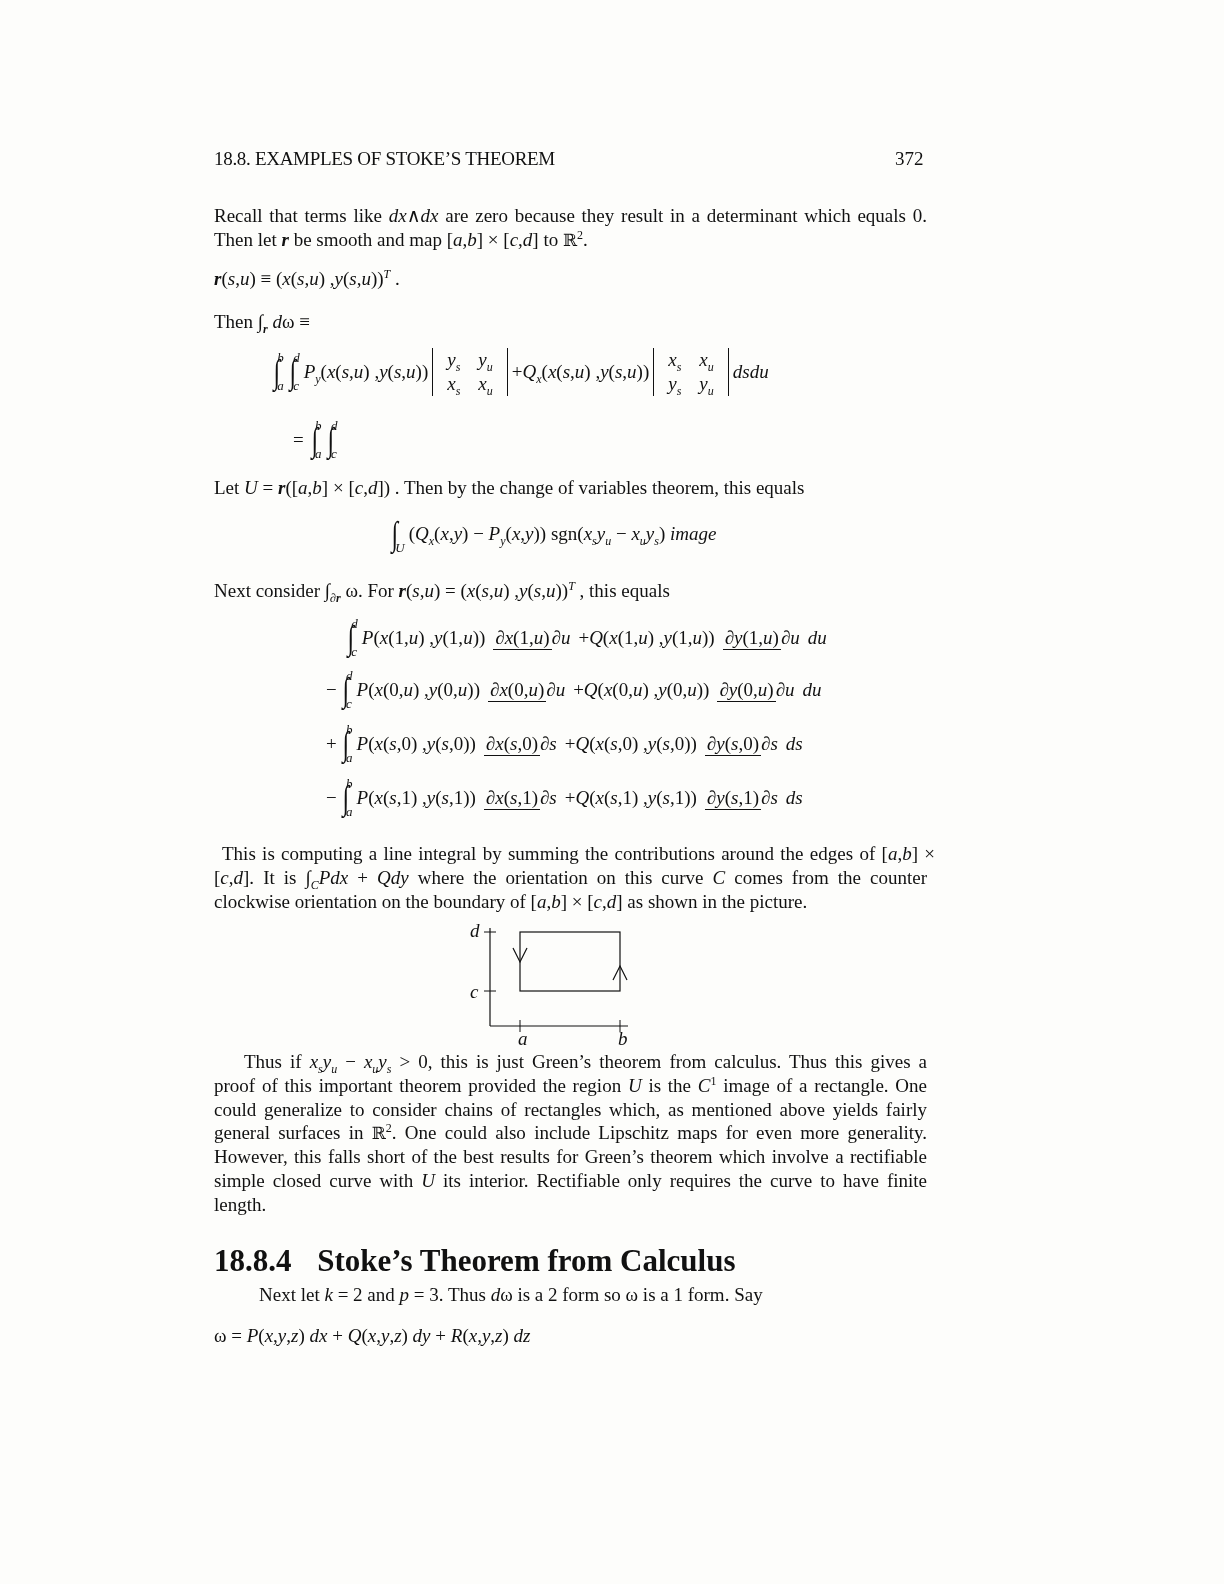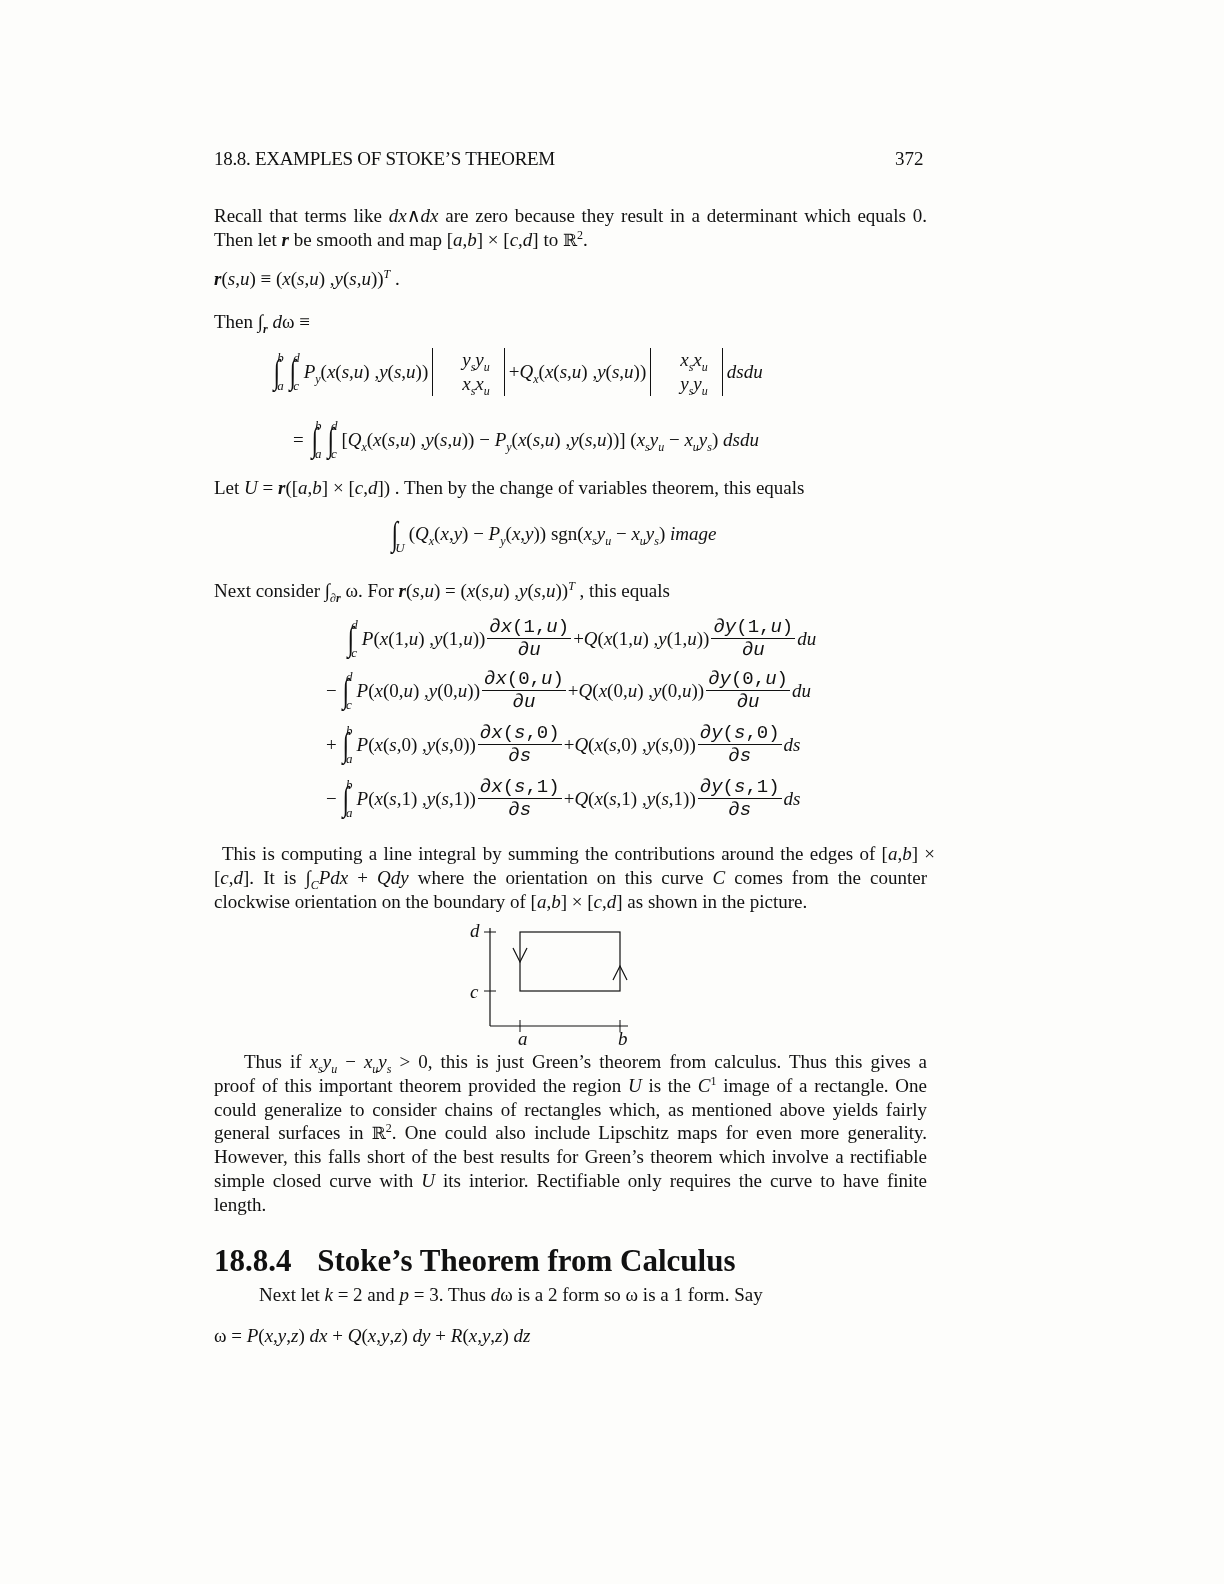--- a/index.html
+++ b/index.html
@@ -11,25 +11,25 @@
   .abs { position: absolute; }
   .line { position: absolute; left: 214px; width: 713px; white-space: nowrap; line-height: 24px; }
   .justify { text-align: justify; text-align-last: justify; white-space: normal; }
   i, .m { font-style: italic; }
   .b { font-weight: bold; font-style: italic; }
   .bb { font-family: "DejaVu Serif", serif; font-size: 17px; font-style: normal; }
   sub, sup { font-size: 12px; line-height: 0; }
   .center { position: absolute; left: 214px; width: 713px; white-space: nowrap; }
   .int { font-size: 34px; font-style: normal; display: inline-block; transform: scaleX(0.7); vertical-align: middle; line-height: 1; }
   .lim { display: inline-flex; flex-direction: column; justify-content: space-between; height: 44px; vertical-align: middle; font-size: 13px; font-style: italic; margin-left: -4px; margin-right: 4px; }
-  .frac { display: inline-flex; flex-direction: column; align-items: center; vertical-align: middle; margin: 0 2px; font-family: Liberation Mono, monospace; }
+  .frac { display: inline-flex; align-items: center; vertical-align: middle; margin: 0 8px; }
   .frac .num { border-bottom: 1px solid #111; padding: 0 2px; line-height: 22px; }
   .frac .den { line-height: 22px; }
   .det { display: inline-flex; flex-direction: column; border-left: 1px solid #111; border-right: 1px solid #111; padding: 0 14px; vertical-align: middle; margin: 0 4px; }
-  .det .row { display: flex; line-height: 24px; font-style: italic; margin-left: 15px; }
+  .det .row { display: flex; gap: 18px; line-height: 24px; font-style: italic; }
   .diagram-label { position: absolute; font-style: italic; font-size: 19px; }
 </style>
 </head>
 <body>
 
 <div class="abs" style="left:214px; top:148px; font-size:19px; letter-spacing:-0.3px;">
   <span>18.8.  EXAMPLES OF STOKE’S THEOREM</span>
 </div>
 <div class="abs" style="left:895px; top:148px; font-size:19px;">372</div>
 
@@ -89,21 +89,20 @@
   <span class="int">∫</span>
     <span class="lim">
       <span>b</span>
       <span>a</span>
     </span>
   <span class="int">∫</span>
     <span class="lim">
       <span>d</span>
       <span>c</span>
     </span>
-  <span>[<i>Q<sub>x</sub></i>(<i>x</i>(<i>s</i>,<i>u</i>) ,<i>y</i>(<i>s</i>,<i>u</i>)) − <i>P<sub>y</sub></i>(<i>x</i>(<i>s</i>,<i>u</i>) ,<i>y</i>(<i>s</i>,<i>u</i>))] (<i>x<sub>s</sub>y<sub>u</sub></i> − <i>x<sub>u</sub>y<sub>s</sub></i>) <i>dsdu</i></span>
 </div>
 
 <div class="line" style="top:476px;">
   Let <i>U</i> = <span class="b">r</span>([<i>a</i>,<i>b</i>] × [<i>c</i>,<i>d</i>]) . Then by the change of variables theorem, this equals
 </div>
 
 <div class="abs" style="left:390px; top:512px; white-space:nowrap; display:flex; align-items:center;">
   <span class="int">∫</span>
     <span class="lim" style="justify-content:flex-end;">
       <span>U</span>

